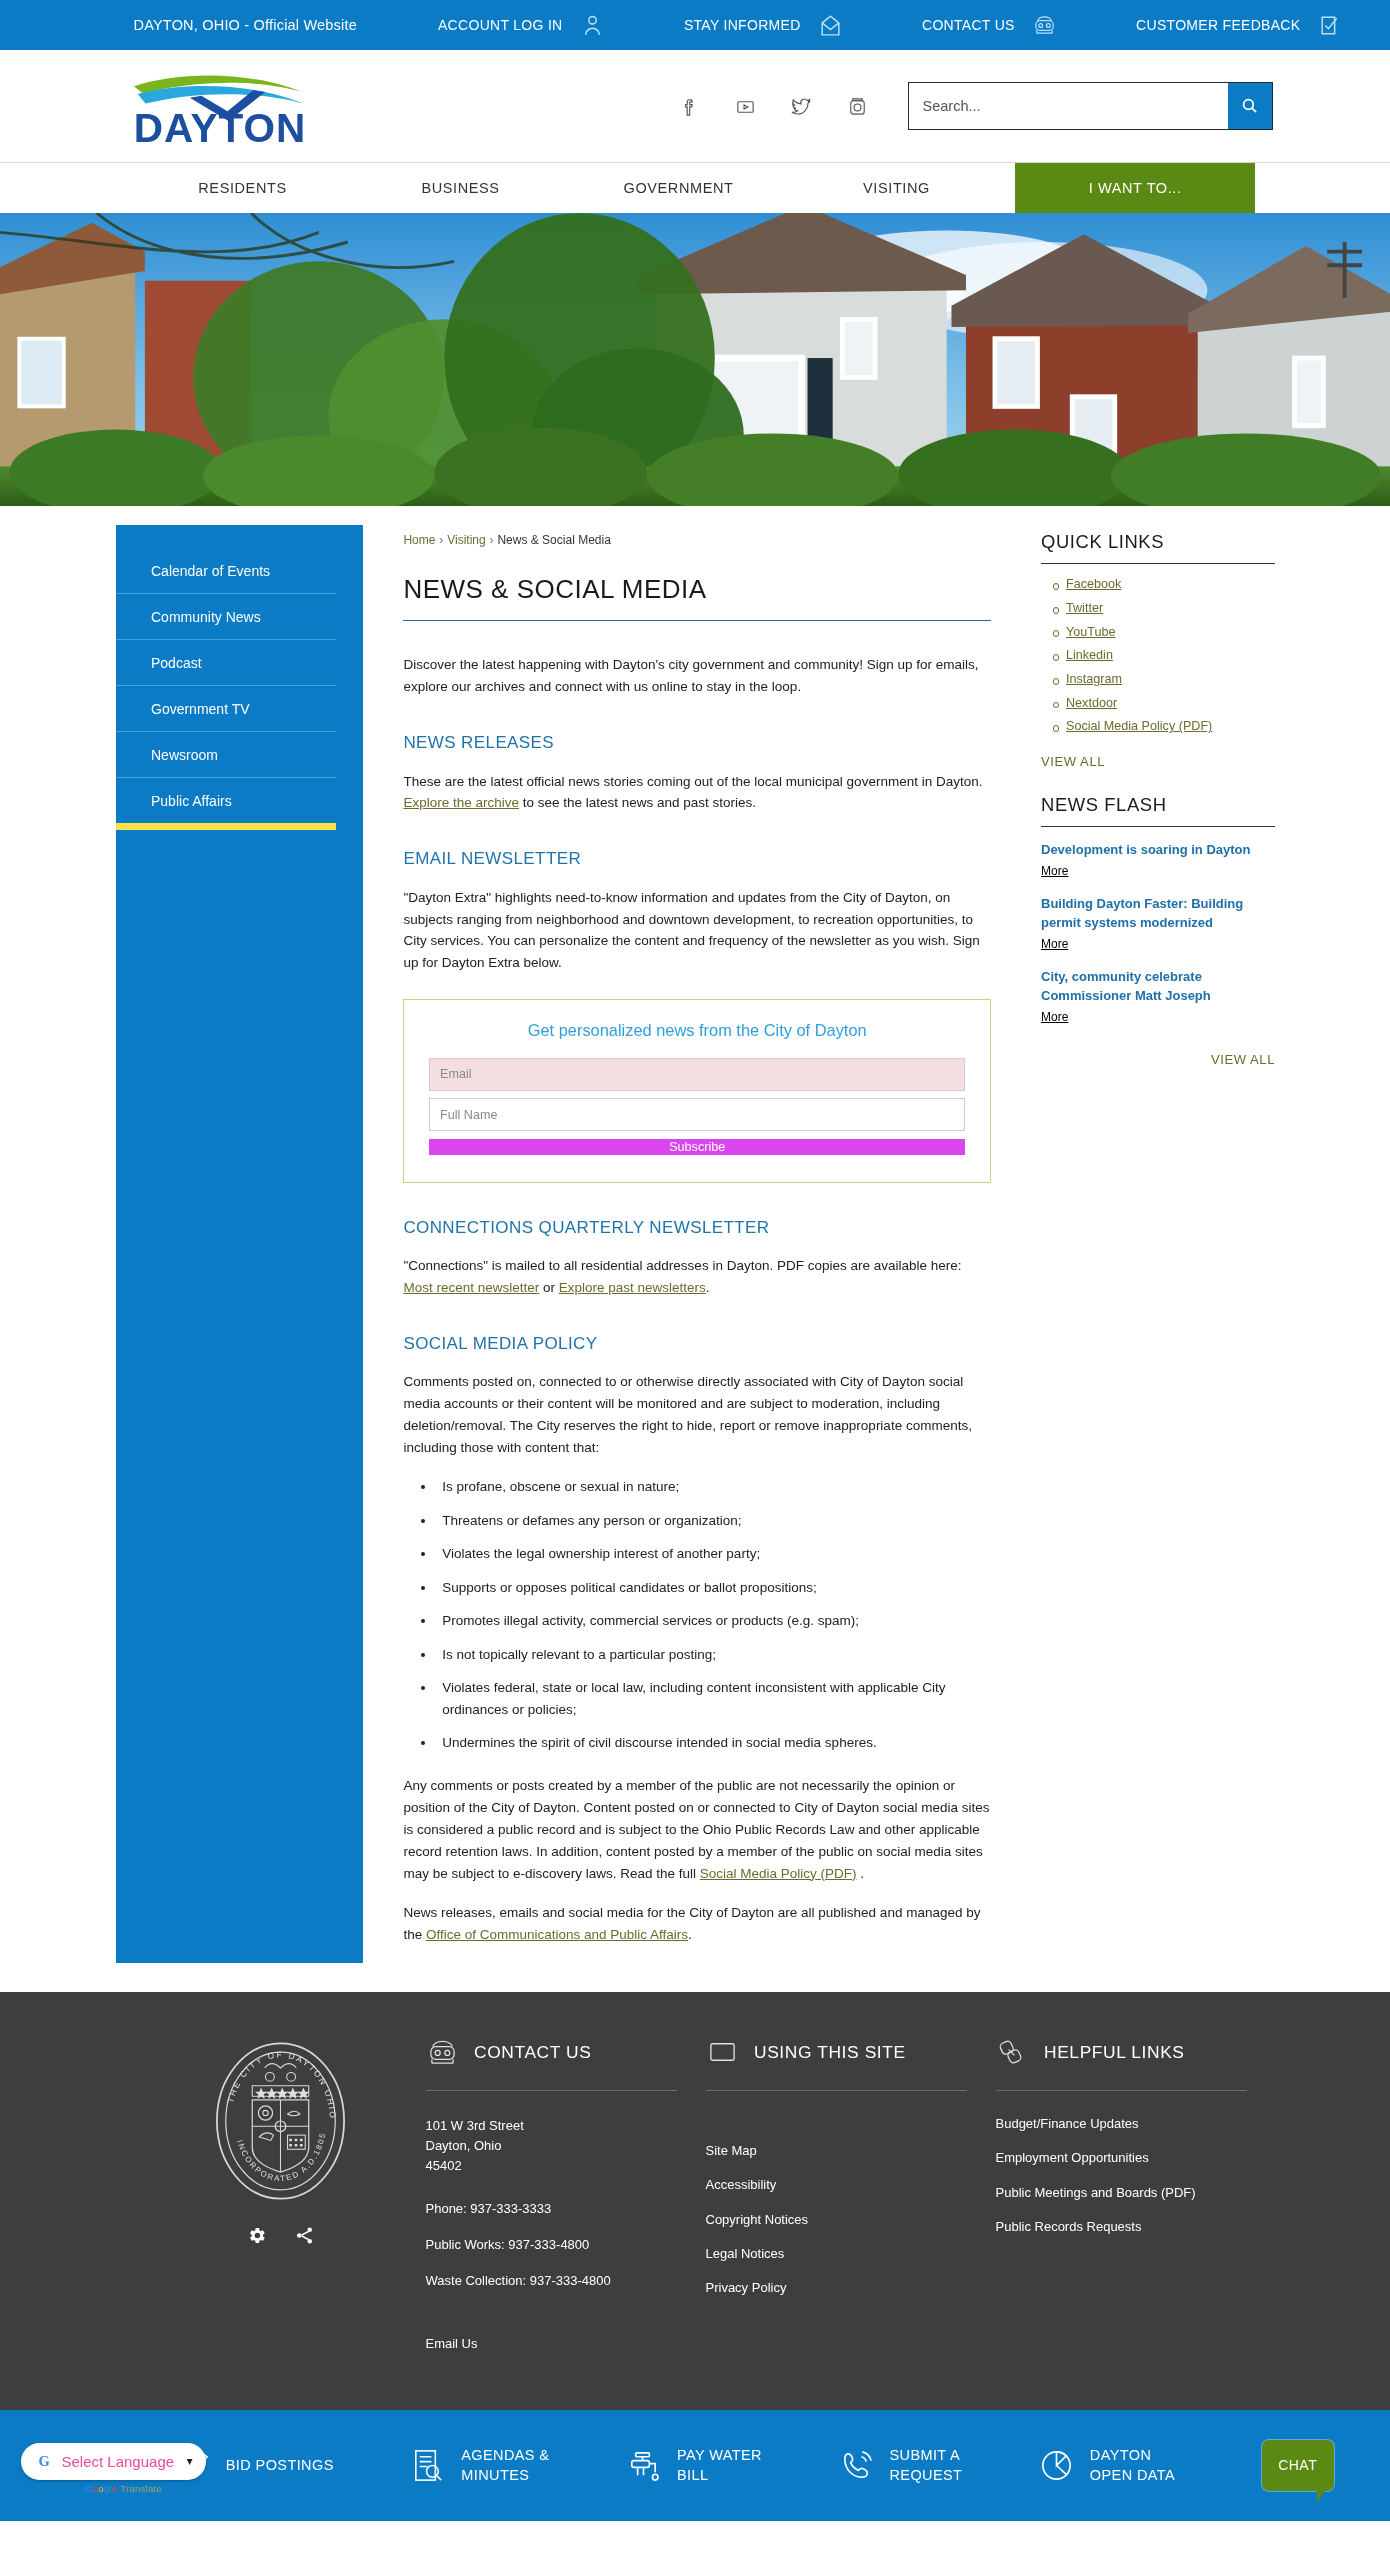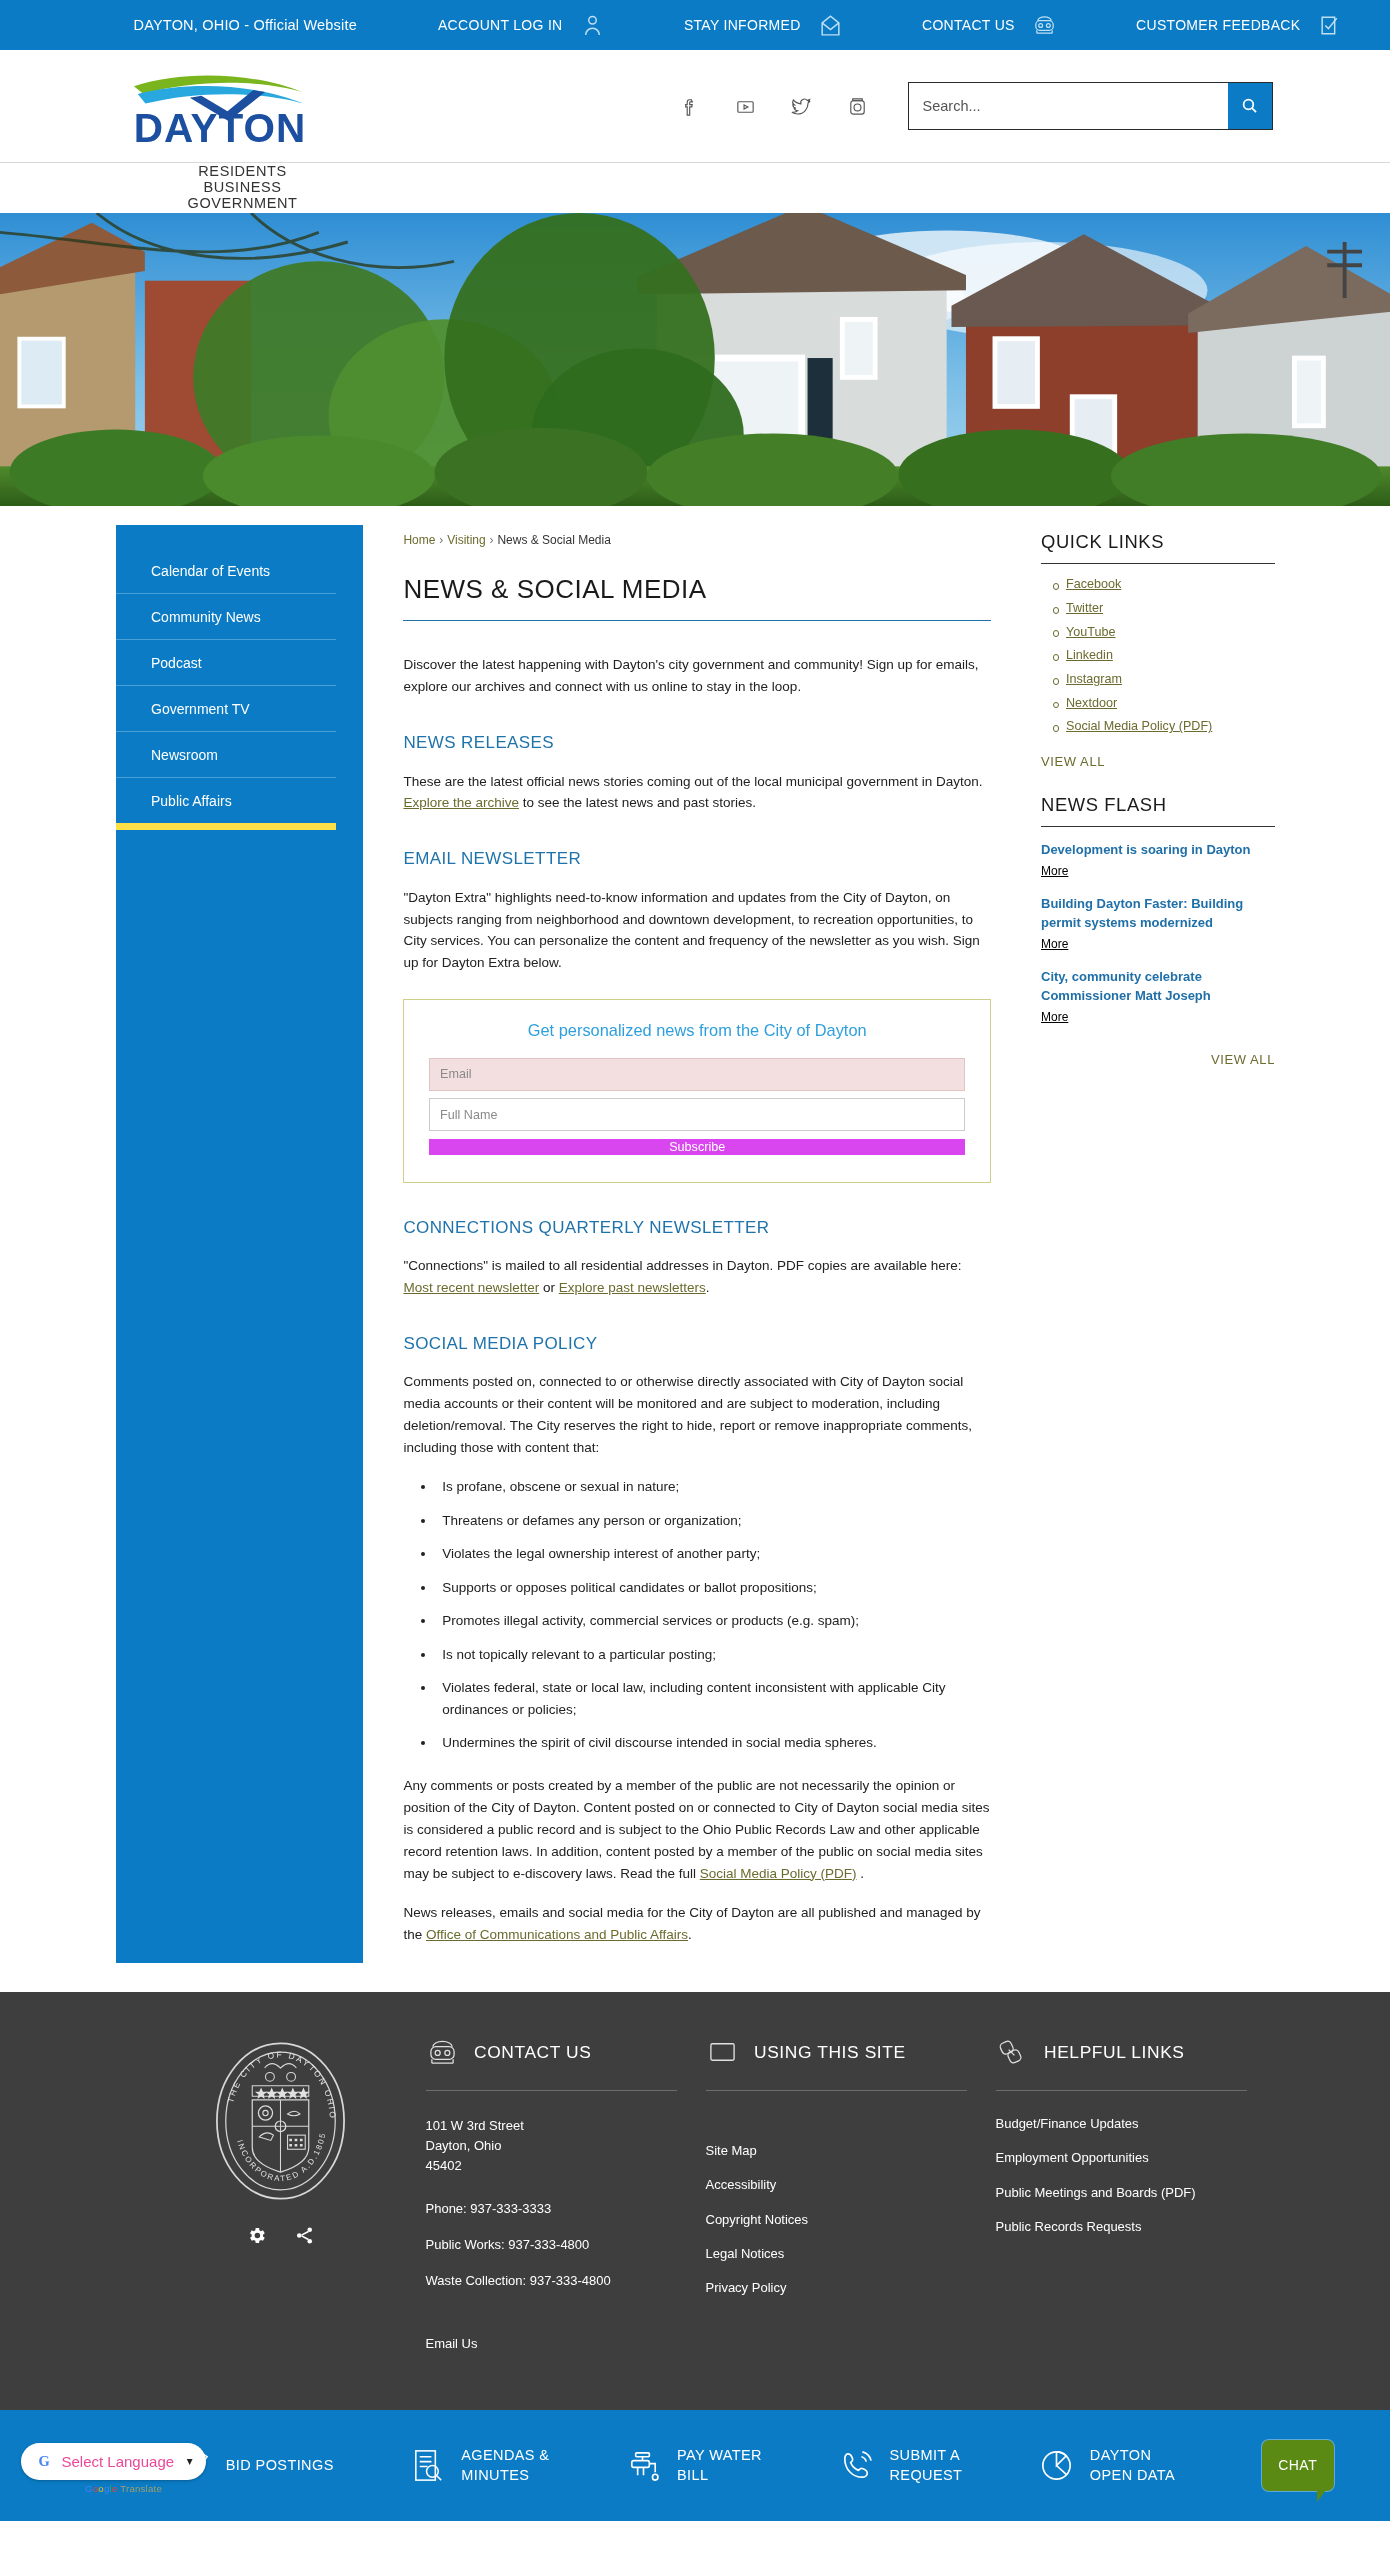--- a/index.html
+++ b/index.html
@@ -107,21 +107,20 @@
     display:flex;
     justify-content: center;
     border-bottom: 0;
   }
   .mainnav-inner {
     width: 1294px;
     display:flex;
     align-items: stretch;
     justify-content: flex-start;
     padding-left: 85px;
-    flex-direction: column;
   }
   .nav-item {
     display:flex; align-items:center; justify-content:center;
     font-size: 14.5px;
     letter-spacing: 0.6px;
     color: #333333;
     padding: 0 0;
     width: 218px;
     height: 50px;
     cursor: pointer;

